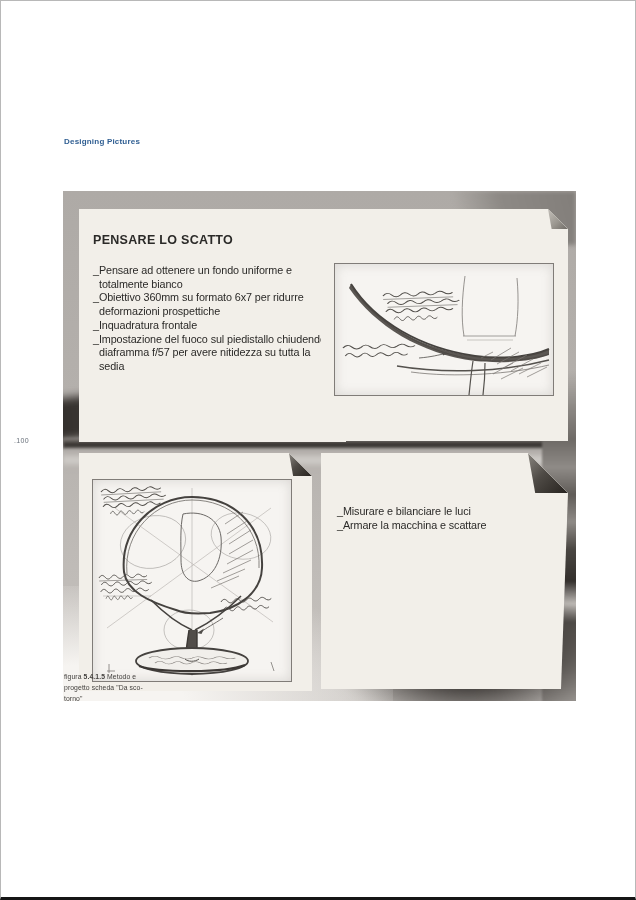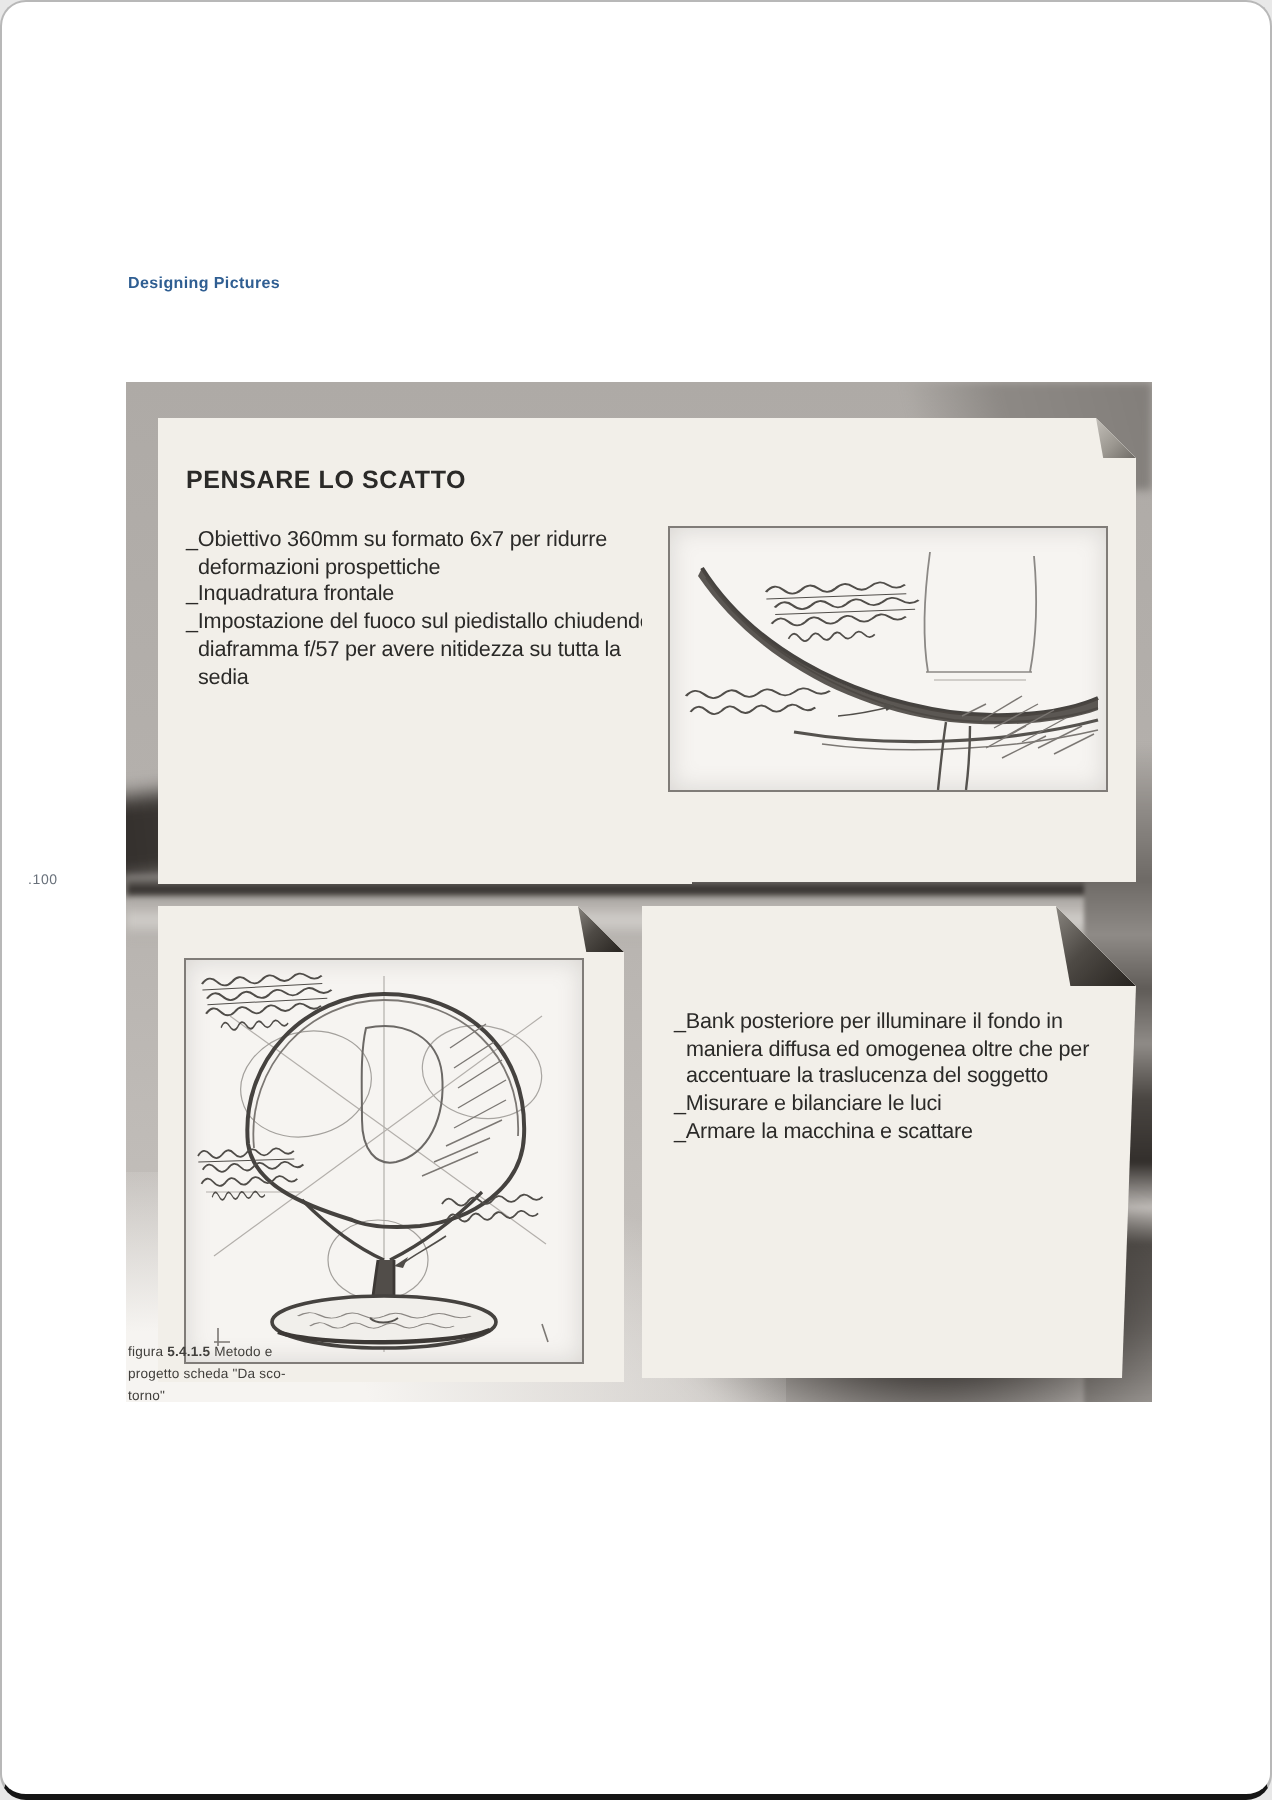--- a/index.html
+++ b/index.html
@@ -4,21 +4,20 @@
 <style>
   html,body{margin:0;padding:0;background:#e8e8e8;}
   *{box-sizing:border-box;}
   .sheet{
     position:relative;width:636px;height:900px;background:#ffffff;
     border-left:1px solid #b8b8b8;border-right:1px solid #b8b8b8;
     border-top:1px solid #b8b8b8;border-bottom:3px solid #151515;
     overflow:hidden;
     font-family:"Liberation Sans","DejaVu Sans",sans-serif;
     color:#2b2a28;
-    border-radius:13px;
   }
   .running-header{
     position:absolute;left:63px;top:136px;
     font-size:8px;font-weight:bold;color:#2f5e92;letter-spacing:.2px;
   }
   .page-num{
     position:absolute;left:13px;top:436px;
     font-size:7px;color:#68707a;letter-spacing:.3px;
   }
   
@@ -96,20 +95,21 @@
     <div class="ph ph-diag-dark"></div>
     <div class="ph ph-band-dark"></div>
     <div class="ph ph-band-light"></div>
     <div class="ph ph-cylinder"></div>
     <div class="ph ph-blob-br"></div>
     <div class="ph ph-fade-bl"></div>
 
     <div class="card card-tl">
       <div class="fold fold-light fold-23"></div>
       <div class="card-title">PENSARE LO SCATTO</div>
+      <div class="bullet">_Pensare ad ottenere un fondo uniforme e totalmente bianco</div>
       <div class="bullet">_Obiettivo 360mm su formato 6x7 per ridurre deformazioni prospettiche</div>
       <div class="bullet">_Inquadratura frontale</div>
       <div class="bullet">_Impostazione del fuoco sul piedistallo chiudendo il diaframma f/57 per avere nitidezza su tutta la sedia</div>
     </div>
 
     <div class="card card-tr">
       <div class="fold fold-light fold-20"></div>
       <div class="frame frame-tr">
         <svg width="218" height="131" viewBox="0 0 218 131">
           <defs>
@@ -234,21 +234,20 @@
           <g>
             <path d="M130 138 C121 144 113 148 108 152" stroke="#504d49" stroke-width=".8" fill="none"></path>
             <path d="M104 153 l7 -4.5 l-2.5 5.5 z" fill="#504d49"></path>
           </g>
         </svg>
       </div>
     </div>
 
     <div class="card card-br">
       <div class="fold fold-dark fold-40"></div>
-      <div class="bullet">_Bank posteriore per illuminare il fondo in maniera diffusa ed omogenea oltre che per accentuare la traslucenza del soggetto</div>
       <div class="bullet spaced">_Misurare e bilanciare le luci</div>
       <div class="bullet spaced">_Armare la macchina e scattare</div>
     </div>
   </div>
 
   <div class="caption">
     <div class="cap-line"><span>figura</span> <span class="b">5.4.1.5</span> <span>Metodo e</span></div>
     <div class="cap-line">progetto scheda "Da sco-</div>
     <div class="cap-line">torno"</div>
   </div>

